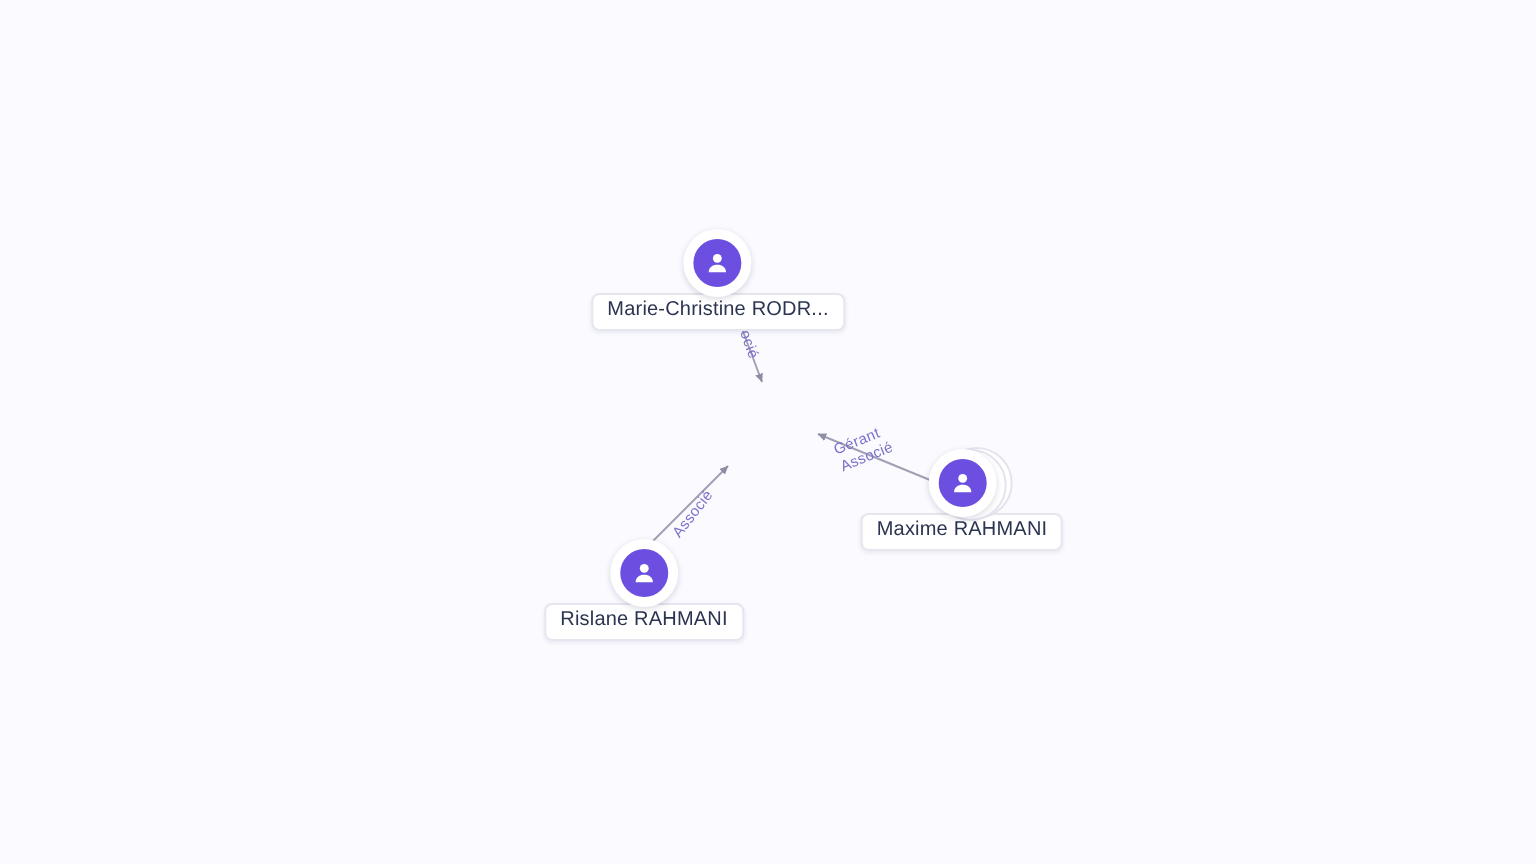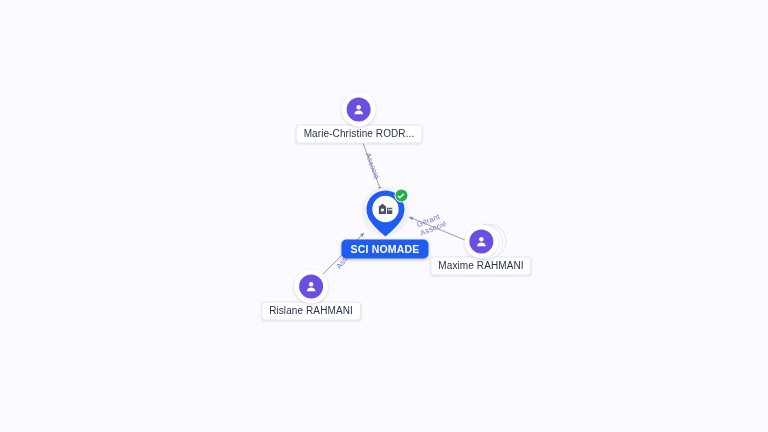--- a/index.html
+++ b/index.html
@@ -187,21 +187,21 @@
 
   <div class="edge-label" style="left:358px; top:162px; transform: rotate(70deg);">Associé</div>
 
   <div class="edge-label-stack" style="left:418px; top:216px; transform: rotate(-22deg);">
     <span>Gérant</span>
     <span>Associé</span>
   </div>
 
   <div class="edge-label" style="left:333px; top:253px; transform: rotate(-52deg);">Associé</div>
 
-  <div class="node" style="left:359px; top:118px;">
+  <div class="node" style="left:359px; top:140px;">
     <div class="person-avatar-wrap">
       <div class="avatar-halo"></div>
       <div class="avatar-disc" style="background:#6c4fe0;">
         <svg width="14" height="14" viewBox="0 0 24 24" fill="#ffffff">
           <circle cx="12" cy="8" r="3.8"></circle>
           <path d="M4.6 20c0-4.1 3.3-6.4 7.4-6.4s7.4 2.3 7.4 6.4z"></path>
         </svg>
       </div>
     </div>
     <div class="node-label label-person">Marie-Christine RODR...</div>
@@ -215,50 +215,27 @@
       <div class="avatar-disc" style="background:#6c4fe0;">
         <svg width="14" height="14" viewBox="0 0 24 24" fill="#ffffff">
           <circle cx="12" cy="8" r="3.8"></circle>
           <path d="M4.6 20c0-4.1 3.3-6.4 7.4-6.4s7.4 2.3 7.4 6.4z"></path>
         </svg>
       </div>
     </div>
     <div class="node-label label-person">Maxime RAHMANI</div>
   </div>
 
-  <div class="node" style="left:311px; top:295px;">
+  <div class="node" style="left:322px; top:295px;">
     <div class="person-avatar-wrap">
       <div class="avatar-halo"></div>
       <div class="avatar-disc" style="background:#6c4fe0;">
         <svg width="14" height="14" viewBox="0 0 24 24" fill="#ffffff">
           <circle cx="12" cy="8" r="3.8"></circle>
           <path d="M4.6 20c0-4.1 3.3-6.4 7.4-6.4s7.4 2.3 7.4 6.4z"></path>
         </svg>
       </div>
     </div>
     <div class="node-label label-person">Rislane RAHMANI</div>
   </div>
 
-  <div class="node" style="left:385px; top:222px;">
-    <div class="company-pin-wrap">
-      <div class="pin-halo"></div>
-      <svg class="pin-svg" width="44" height="50" viewBox="0 0 44 50">
-        <path d="M22 2 C11.5 2 3 10.5 3 21 C3 32 14 41 22 48 C30 41 41 32 41 21 C41 10.5 32.5 2 22 2 Z" fill="#1f5cf0"></path>
-        <circle cx="22" cy="20.5" r="13.2" fill="#ffffff"></circle>
-
-        <g fill="#4a5165">
-          <path d="M15.4 25.6 L15.4 18.0 L19.0 15.2 L22.6 18.0 L22.6 25.6 Z"></path>
-          <path d="M23.6 25.6 L23.6 19.2 L28.8 19.2 L28.8 25.6 Z"></path>
-          <rect x="24.6" y="20.4" width="1.5" height="1.5" fill="#ffffff"></rect>
-          <rect x="26.8" y="20.4" width="1.5" height="1.5" fill="#ffffff"></rect>
-          <rect x="17.6" y="20.2" width="2.8" height="2.6" fill="#ffffff"></rect>
-        </g>
-      </svg>
-      <div class="verified-badge" style="background:#21b14b;">
-        <svg width="9" height="9" viewBox="0 0 12 12">
-          <path d="M2.4 6.2 L4.6 8.3 L9.2 3.6" stroke="#ffffff" stroke-width="1.9" fill="none" stroke-linecap="round" stroke-linejoin="round"></path>
-        </svg>
-      </div>
-    </div>
-    <div class="node-label label-company">SCI NOMADE</div>
-  </div>
 
 </div>
 
 </body></html>

